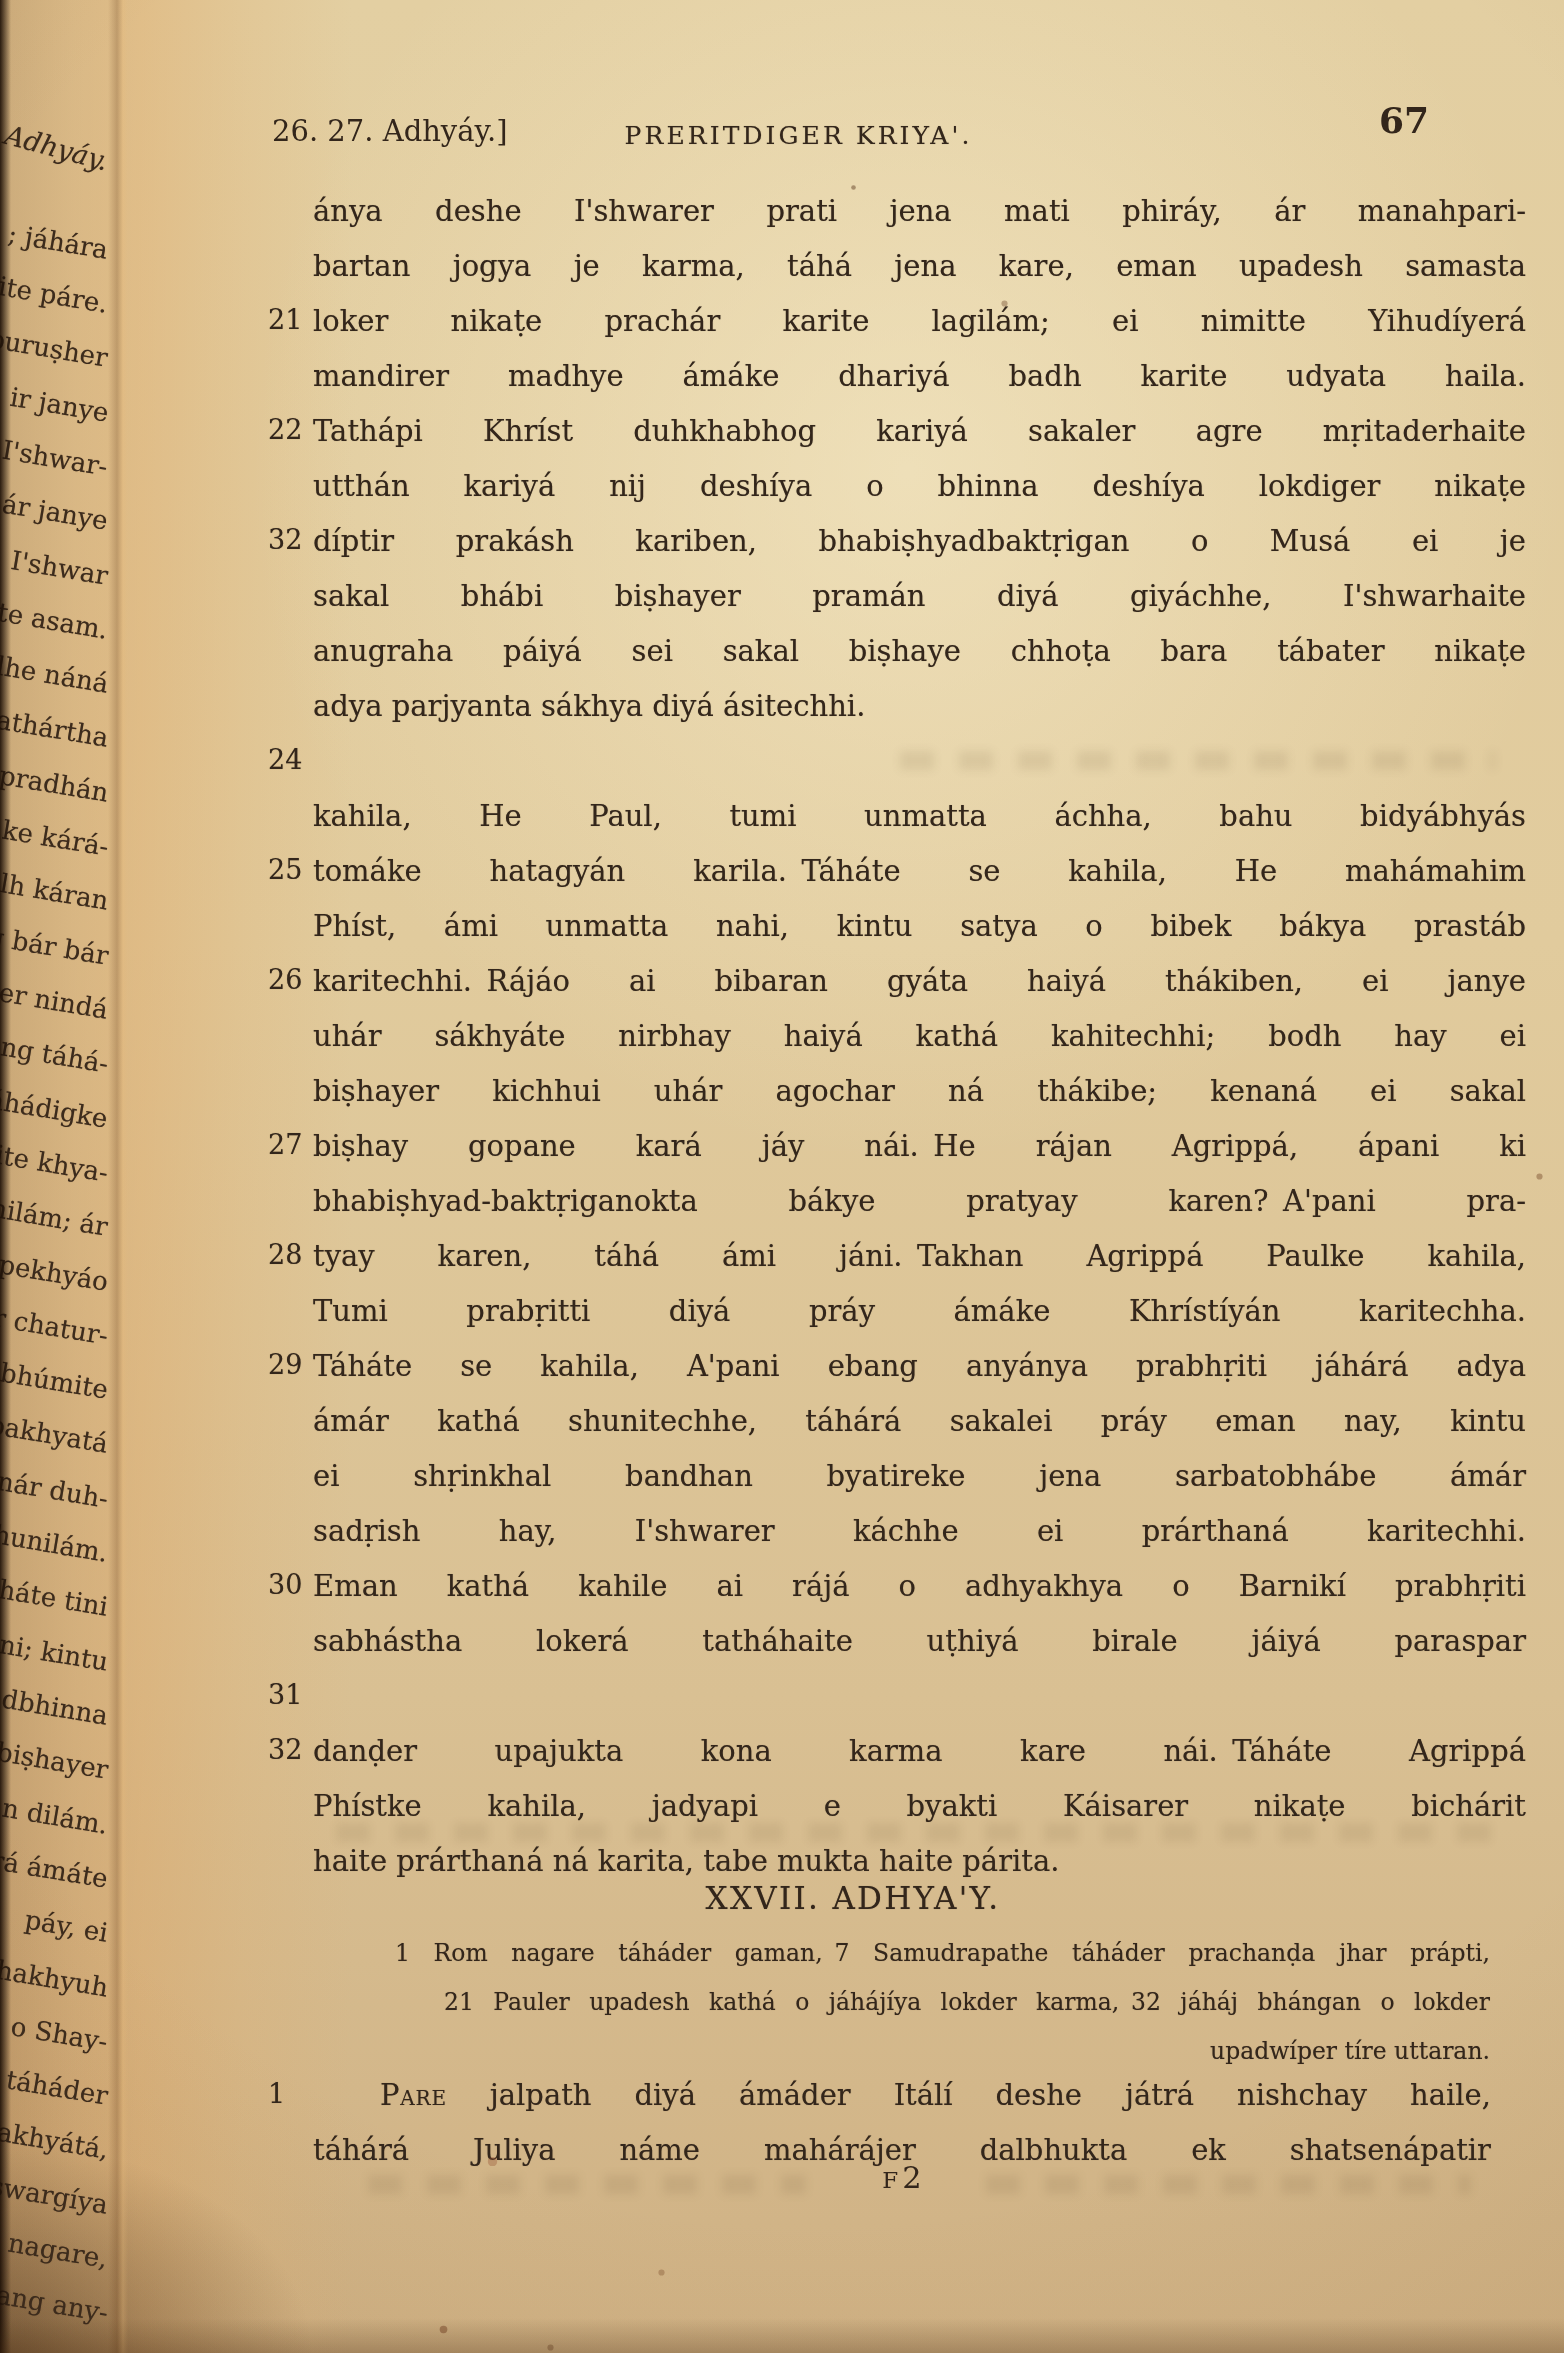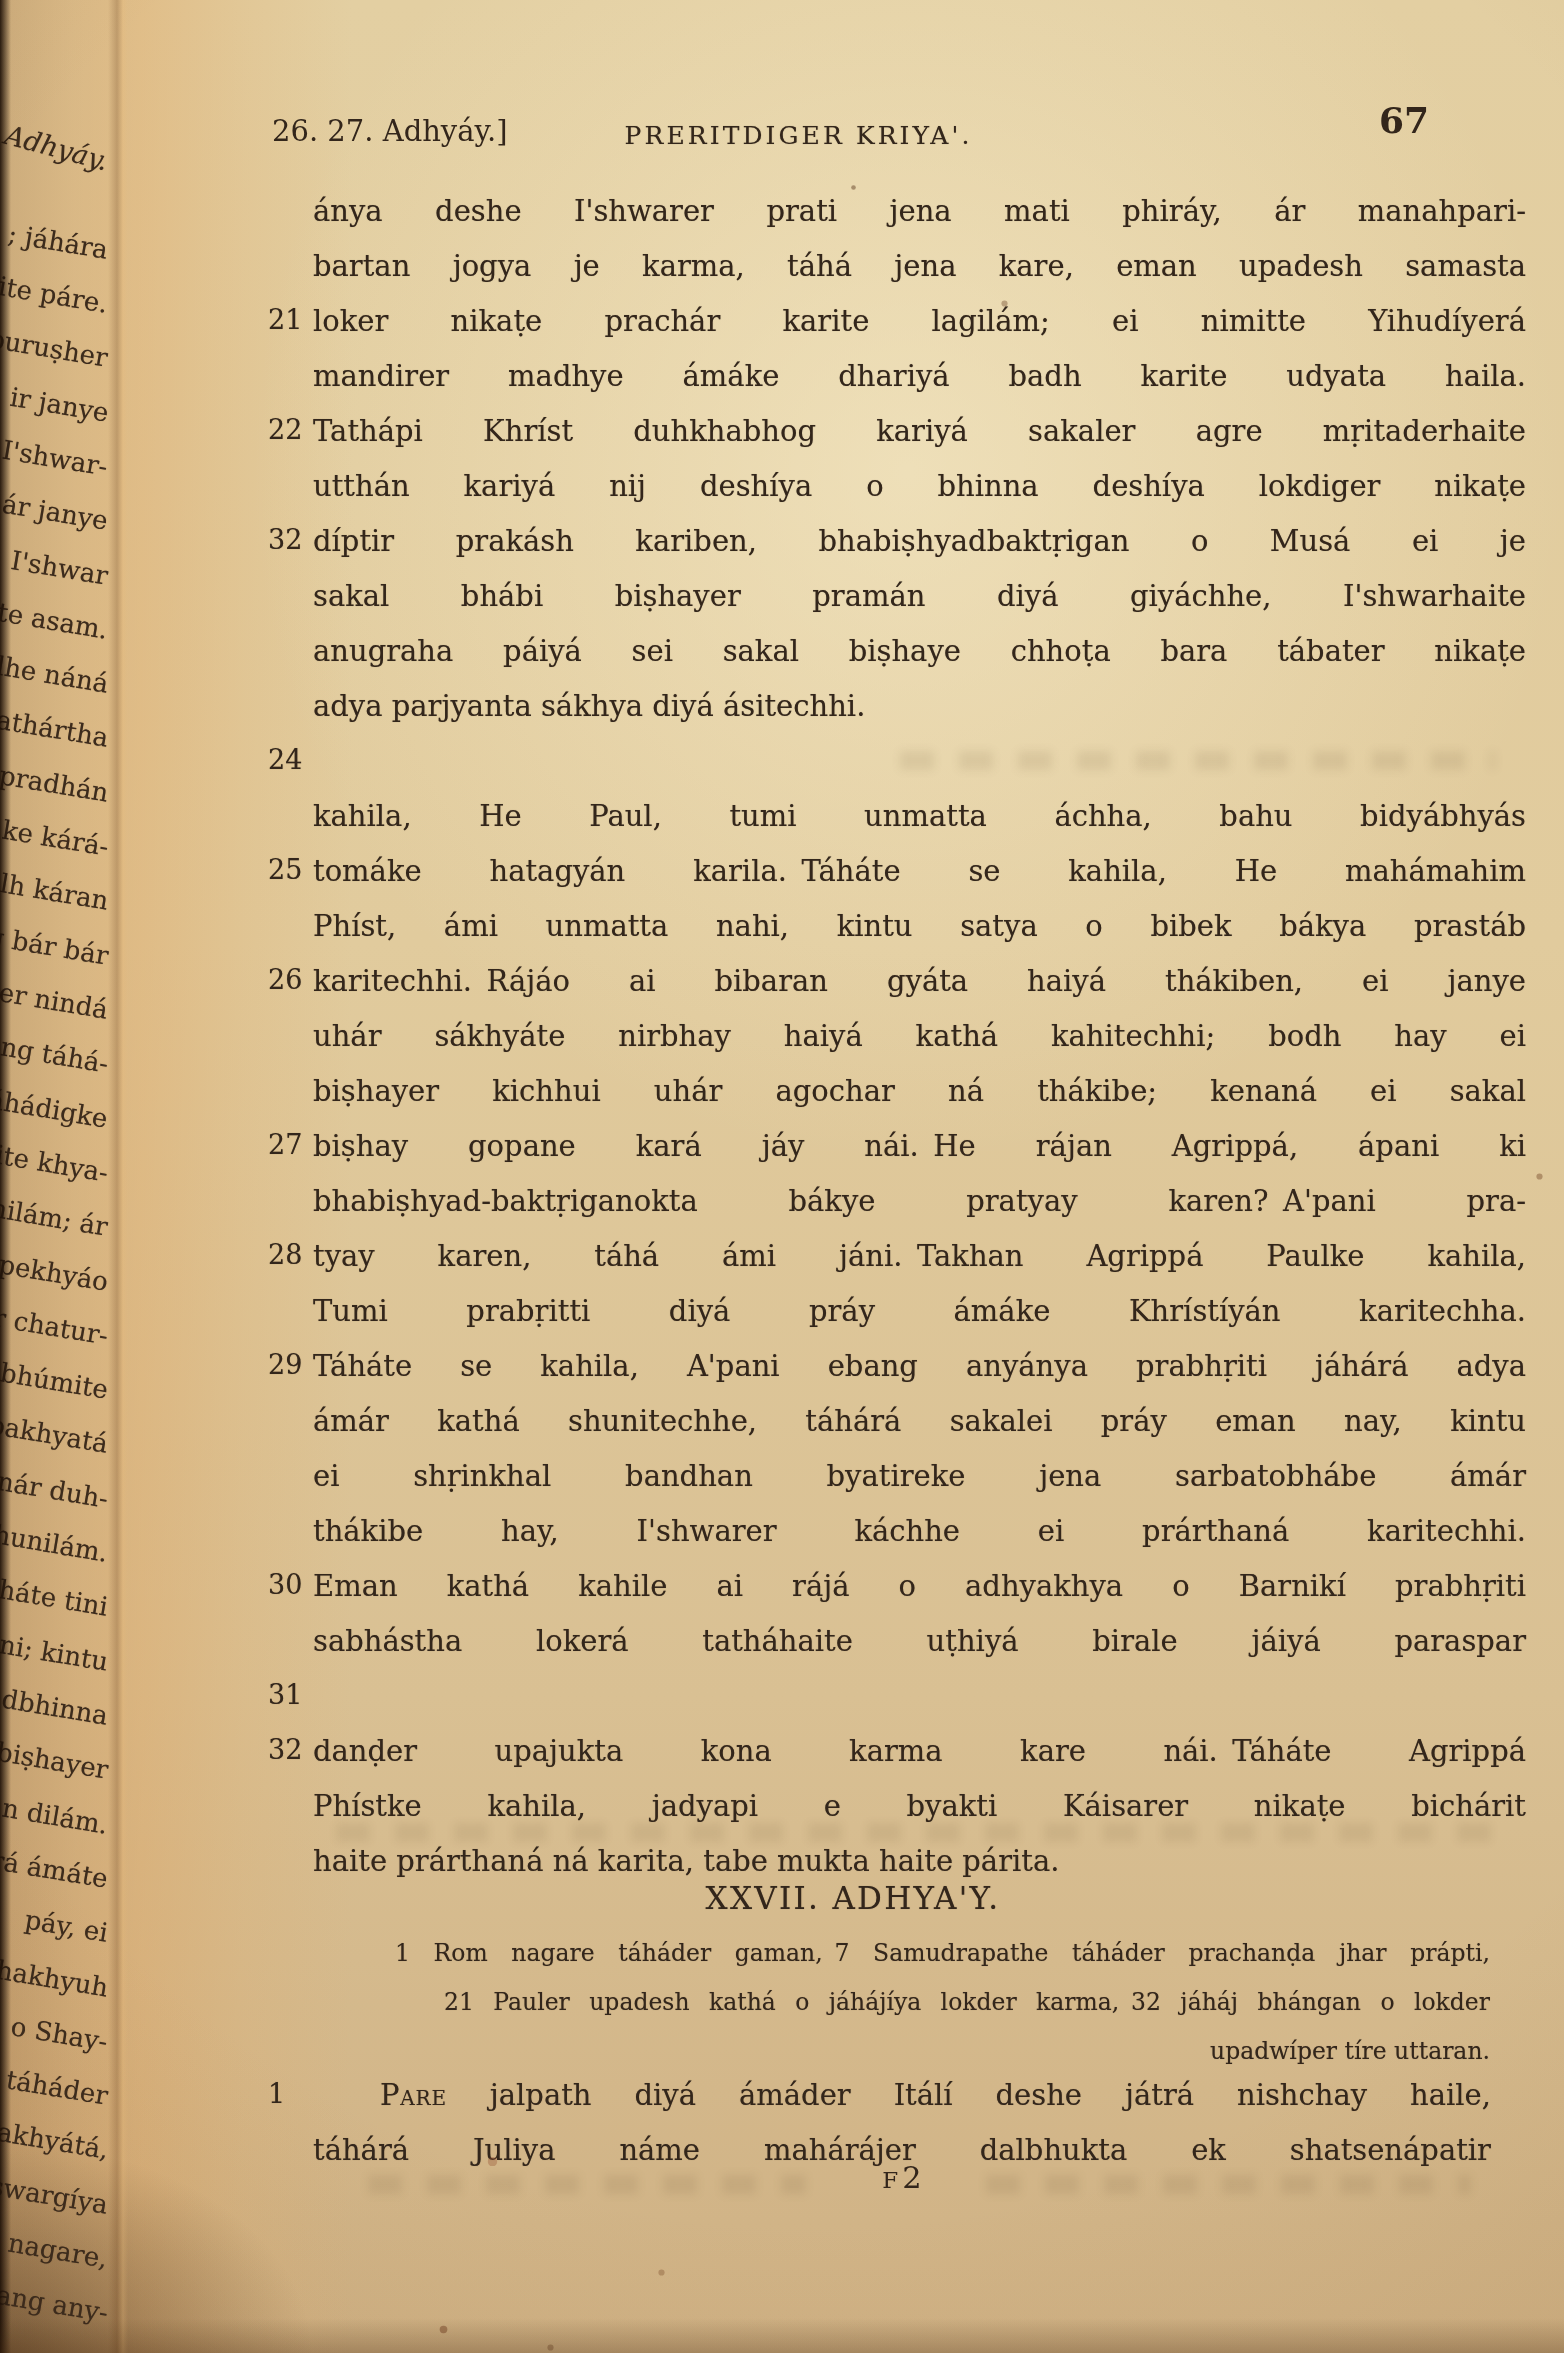--- a/index.html
+++ b/index.html
@@ -219,21 +219,21 @@
         <span class="vnum">29</span>
         <span class="ltext just">Táháte se kahila, A'pani ebang anyánya prabhṛiti jáhárá adya</span>
       </div>
       <div class="line">
         <span class="ltext just">ámár kathá shunitechhe, táhárá sakalei práy eman nay, kintu</span>
       </div>
       <div class="line">
         <span class="ltext just">ei shṛinkhal bandhan byatireke jena sarbatobhábe ámár</span>
       </div>
       <div class="line">
-        <span class="ltext just">thákibe hay, I'shwarer káchhe ei prárthaná karitechhi.</span>
+        <span class="ltext just">sadṛish hay, I'shwarer káchhe ei prárthaná karitechhi.</span>
       </div>
       <div class="line">
         <span class="vnum">30</span>
         <span class="ltext just">Eman kathá kahile ai rájá o adhyakhya o Barnikí prabhṛiti</span>
       </div>
       <div class="line">
         <span class="ltext just">sabhástha lokerá tatháhaite uṭhiyá birale jáiyá paraspar</span>
       </div>
       <div class="line">
         <span class="vnum">31</span>

